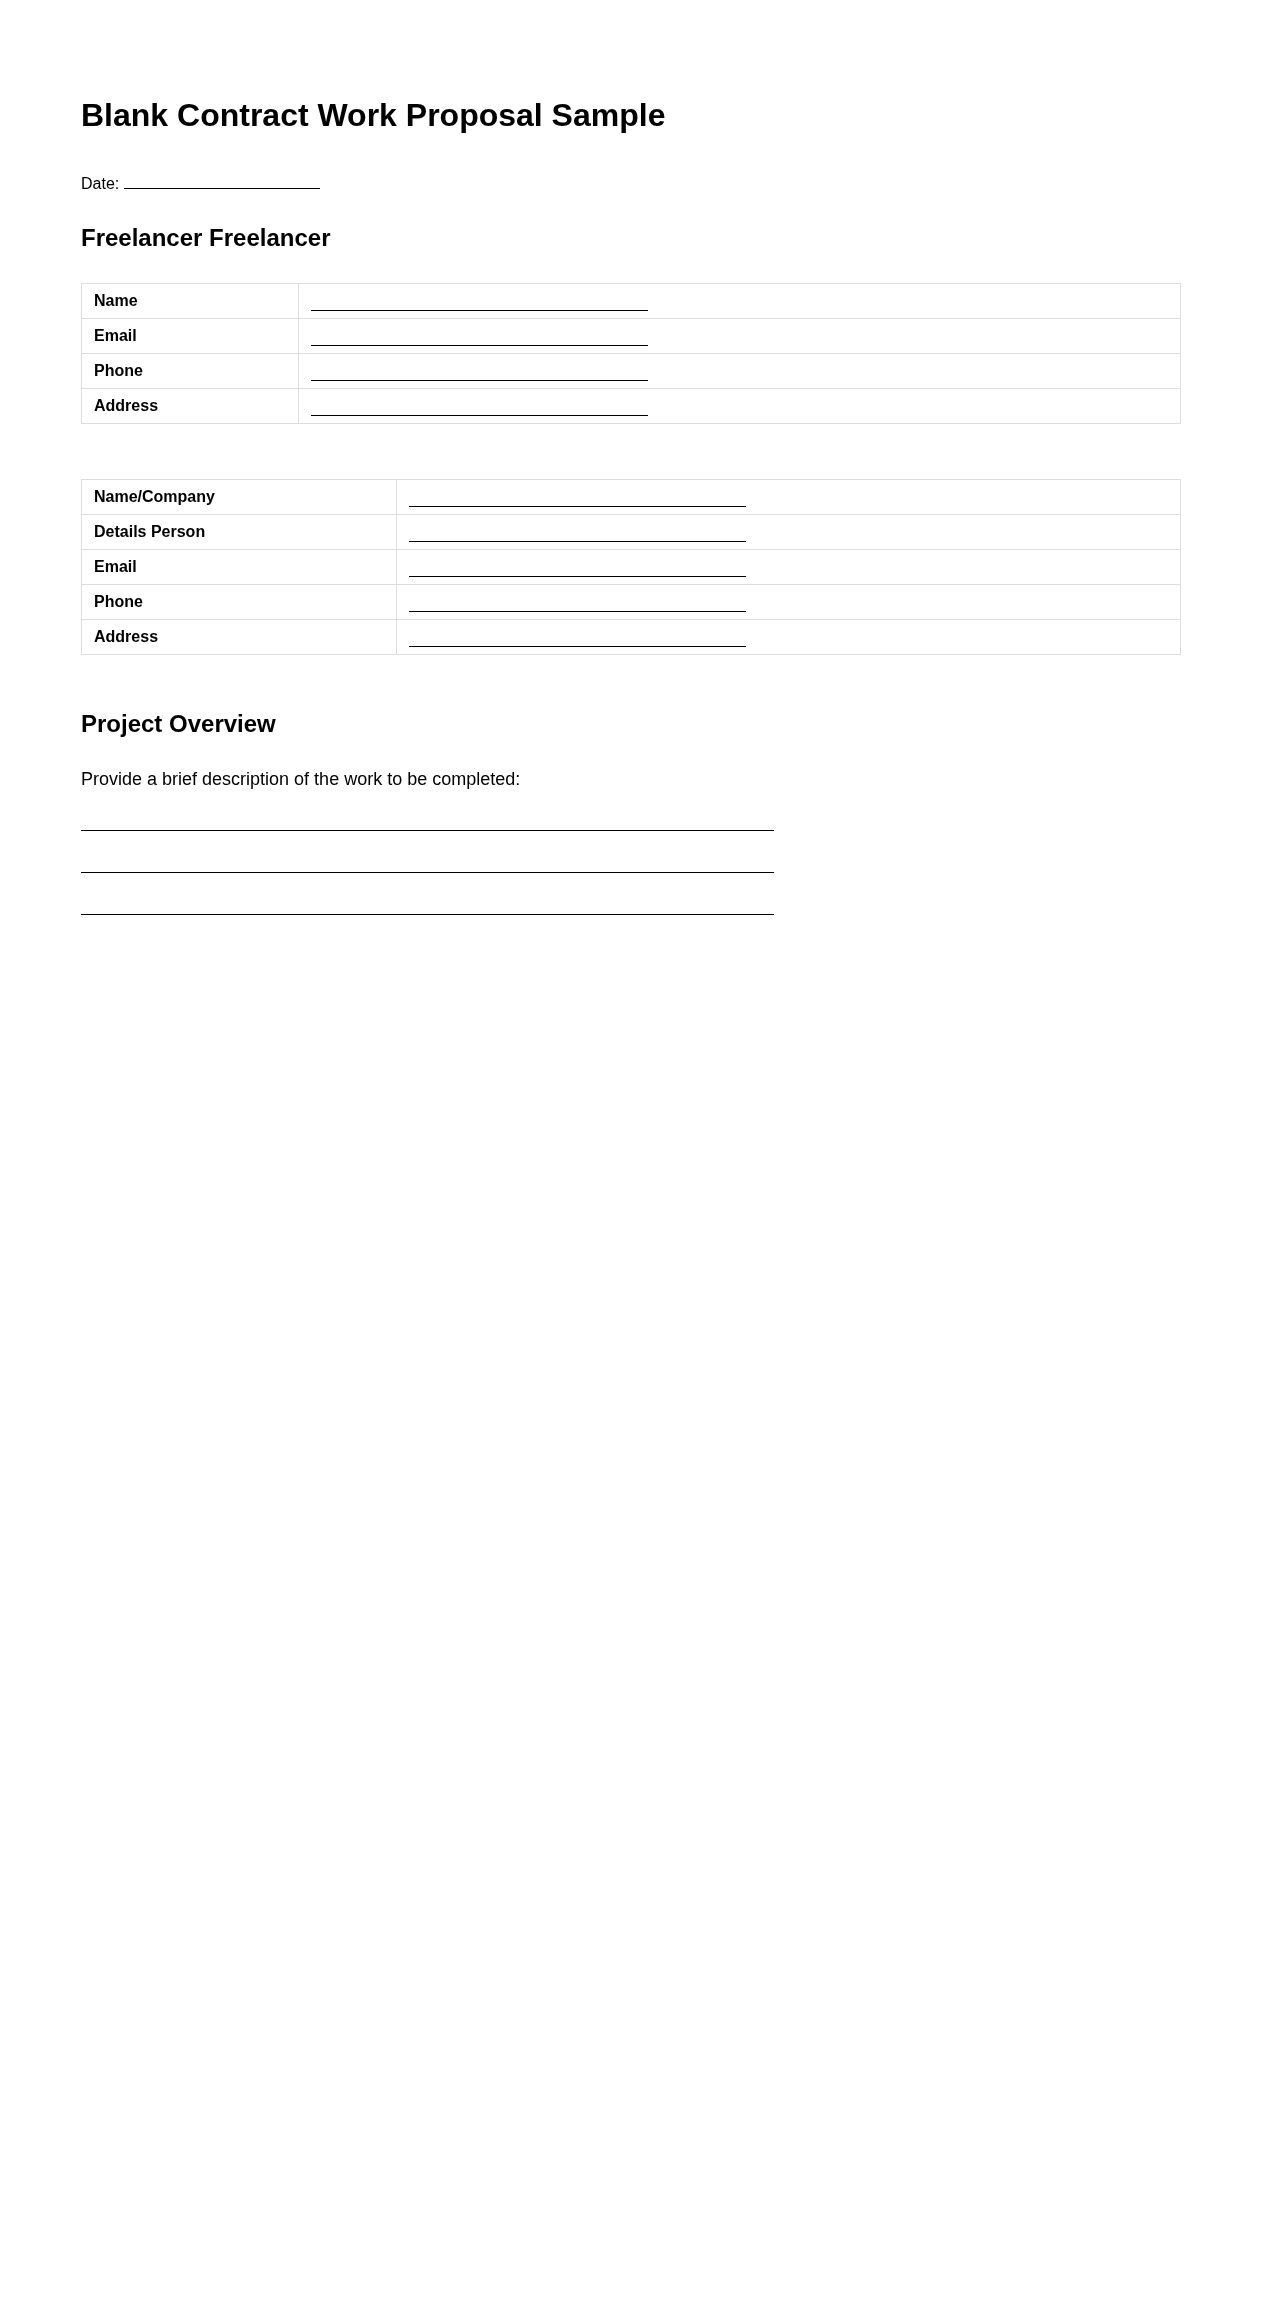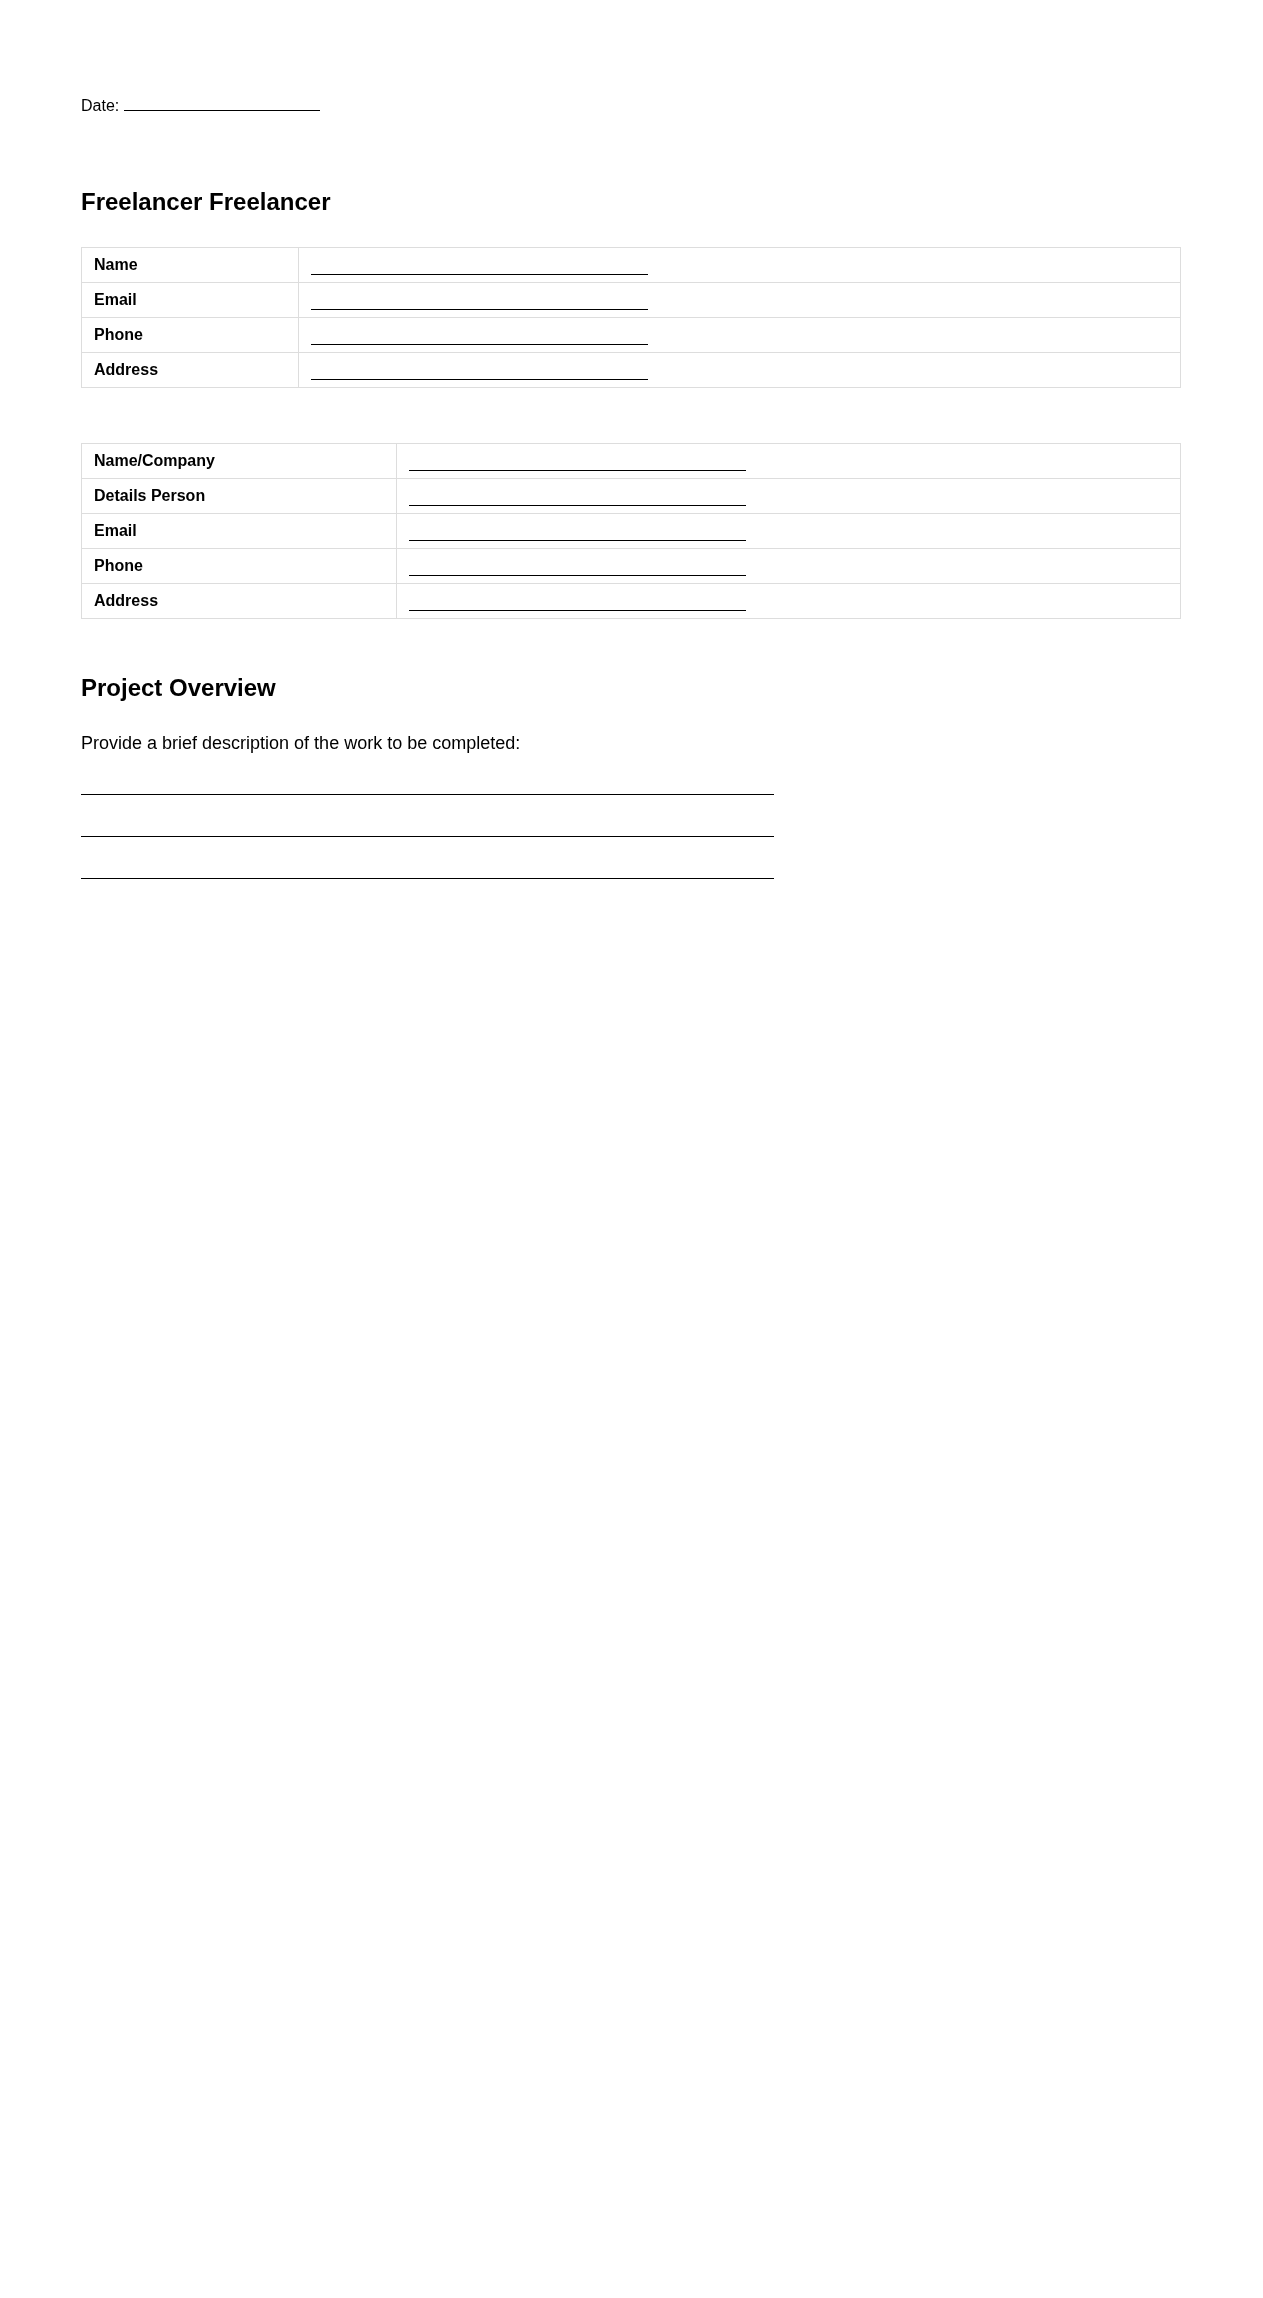--- a/index.html
+++ b/index.html
@@ -1,35 +1,36 @@
 <!DOCTYPE html>
 <html><head>
 <meta charset="utf-8">
 <style>
   html, body { margin: 0; padding: 0; background: #ffffff; }
   body { width: 1263px; height: 2298px; font-family: "Liberation Sans", sans-serif; color: #000; }
   .page { padding: 96px 82px 0 81px; }
   h1 { font-size: 32px; font-weight: bold; margin: 0 0 40px 0; line-height: 38px; }
-  .date-line { font-size: 16px; margin: 0 0 72px 0; line-height: 20px; }
+  .date-line { font-size: 16px; margin: 0 0 30px 0; line-height: 20px; }
   .blank { display: inline-block; border-bottom: 1px solid #000; vertical-align: baseline; height: 14px; }
   h2 { font-size: 24px; font-weight: bold; margin: 0 0 31px 0; line-height: 28px; }
   table { width: 100%; border-collapse: collapse; margin: 0 0 55px 0; padding-left: 16px; }
   td { border: 1px solid #dddddd; height: 34px; padding: 0 12px; font-size: 16px; vertical-align: middle; }
   td.label { font-weight: bold; }
   td.value .blank { width: 337px; position: relative; top: 4px; }
   #t1 td.label { width: 192px; }
   #t2 td.label { width: 290px; }
   p.desc { font-size: 18px; margin: 0 0 20px 0; line-height: 20px; }
   .write-line { width: 693px; border-bottom: 1px solid #000; height: 21px; margin-bottom: 20px; }
   .section-block { margin-bottom: 54px; margin-top: 17px; }
 </style>
 </head>
 <body>
 
 <div class="page">
+  <h1>Blank Contract Work Proposal Sample</h1>
 
   <div class="date-line">
     <span>Date:</span>
     <span class="blank" style="width:196px;"></span>
   </div>
 
   <h2>Freelancer Freelancer</h2>
   <table id="t1">
     <tbody>
         <tr>

